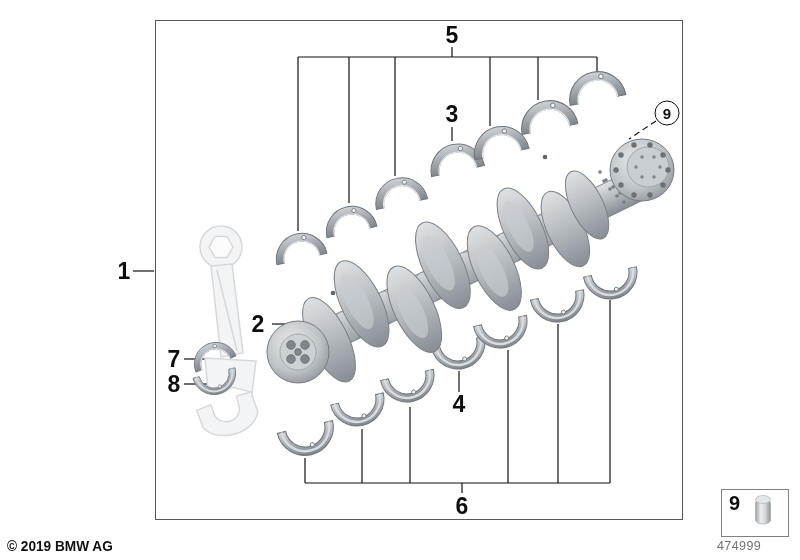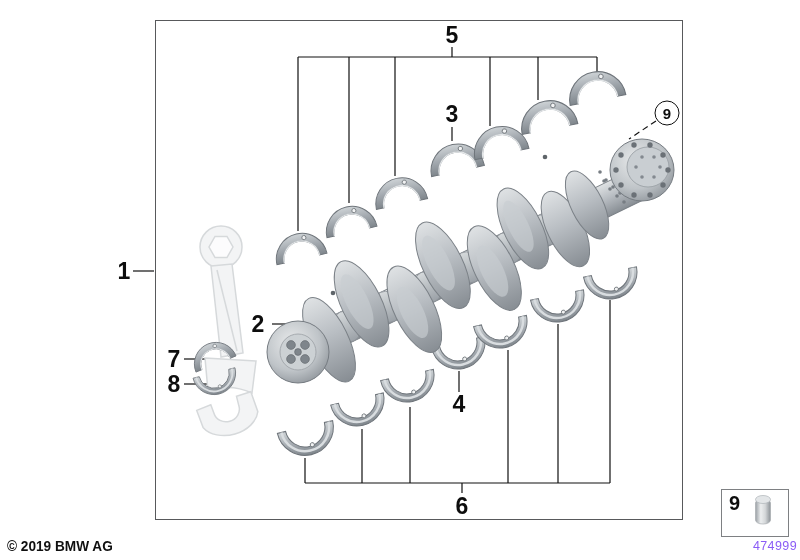--- a/index.html
+++ b/index.html
@@ -9,22 +9,22 @@
   .label{position:absolute;transform:translate(-50%,-50%);
          font-weight:bold;font-size:23px;line-height:1;color:#0d0d0d;white-space:nowrap;}
   .circle9{position:absolute;left:667px;top:113px;transform:translate(-50%,-50%);
            width:23px;height:23px;border:1.8px solid #0d0d0d;border-radius:50%;
            display:flex;align-items:center;justify-content:center;background:#fff;
            font-weight:bold;font-size:15px;color:#0d0d0d;}
   .legend-box{position:absolute;left:721px;top:489px;width:68px;height:48px;
               border:1px solid #7e8083;background:#fff;box-sizing:border-box;
               display:flex;align-items:flex-start;padding:3px 0 0 7px;gap:12px;}
   .legend-num{font-weight:bold;font-size:20px;line-height:1;color:#0d0d0d;}
-  .doc-number{position:absolute;left:717px;top:539px;width:80px;text-align:right;
-              font-size:12.5px;color:#8b5cf6;letter-spacing:.4px;}
+  .doc-number{position:absolute;left:717px;top:539px;width:80px;text-align:left;
+              font-size:12.5px;color:#737373;letter-spacing:.4px;}
   .copyright{position:absolute;left:7px;top:537px;font-weight:bold;font-size:15.5px;
              color:#101010;transform:scaleX(.88);transform-origin:0 50%;white-space:nowrap;}
 </style>
 </head>
 <body>
 
 <div class="stage">
 
   <svg class="art" width="800" height="560" viewBox="0 0 800 560">
     <defs>

